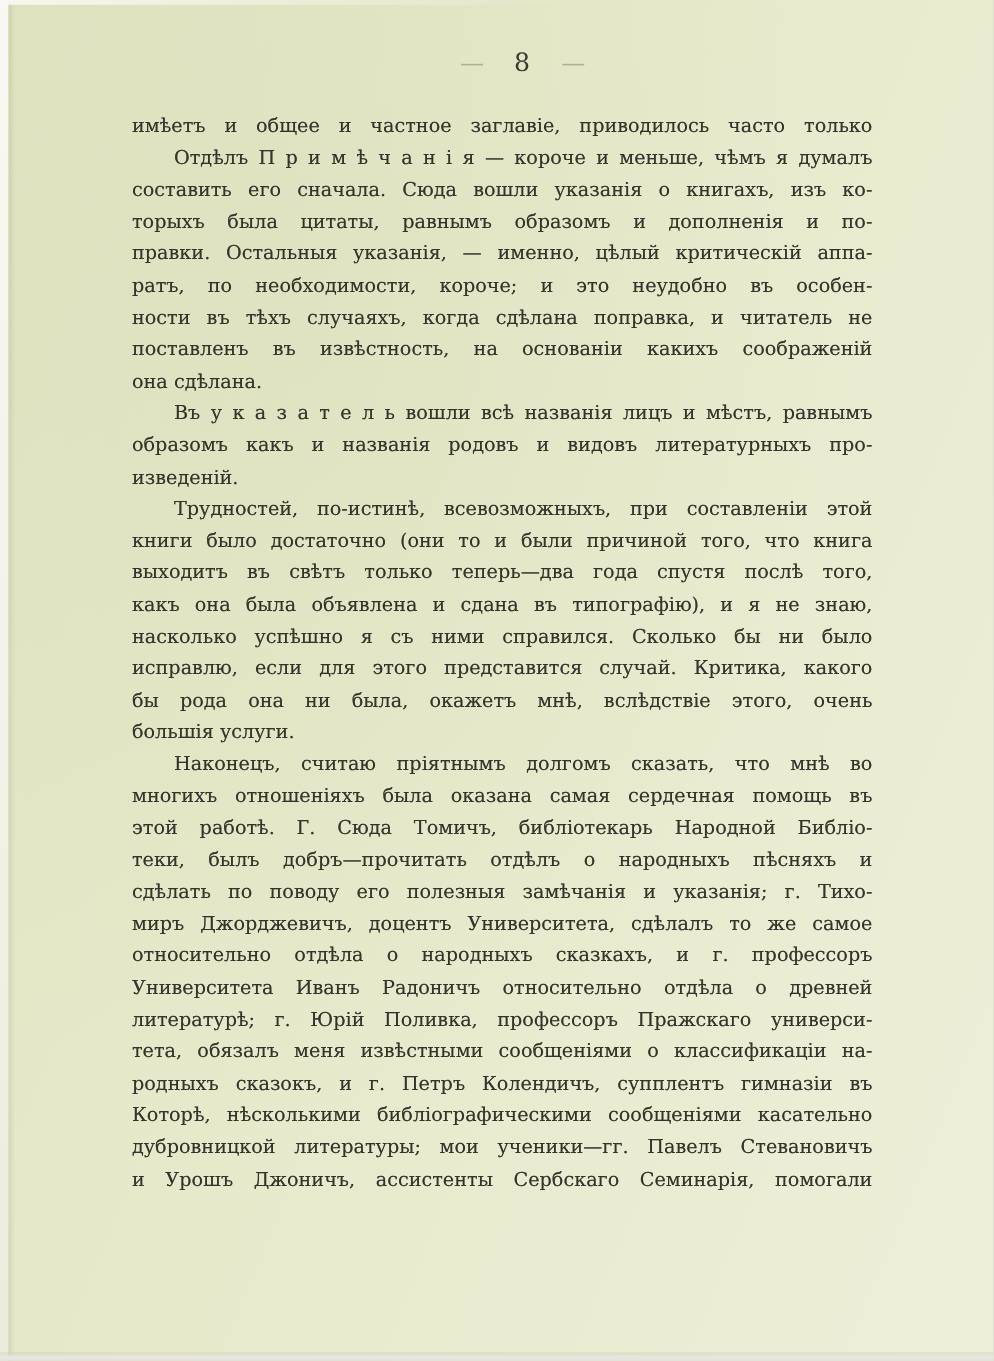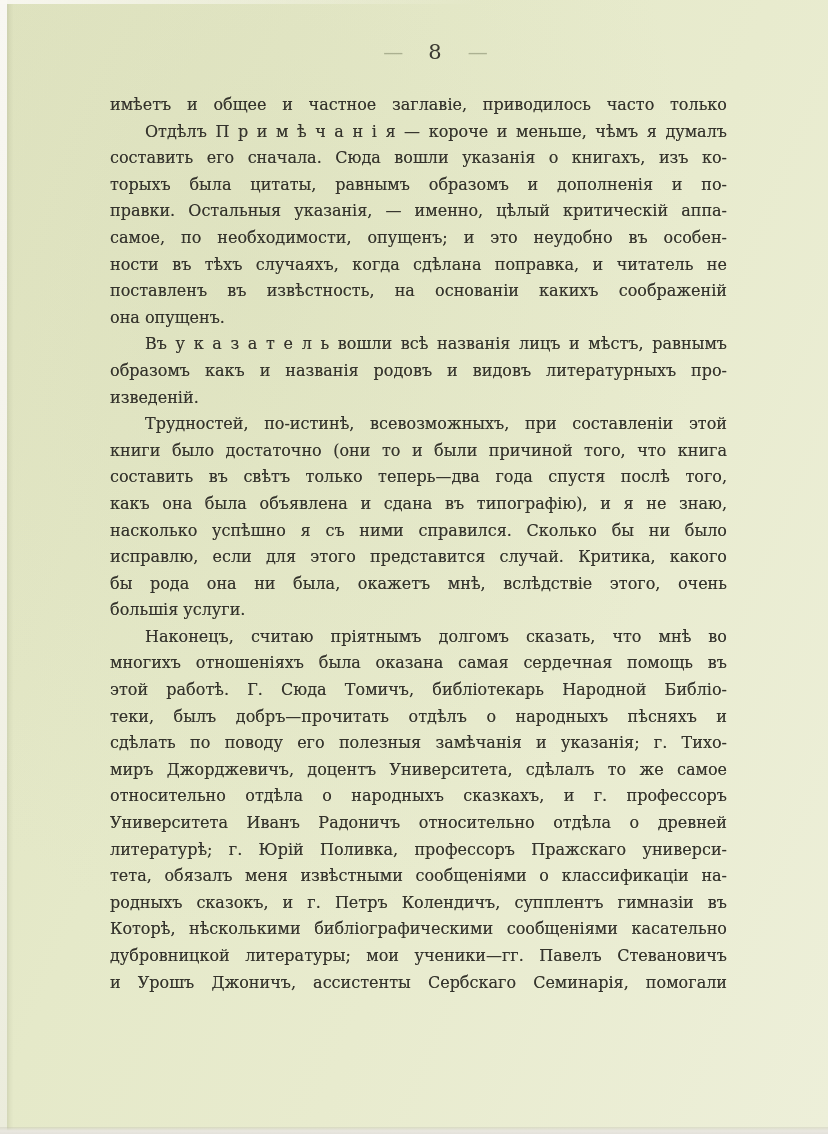--- a/index.html
+++ b/index.html
@@ -98,34 +98,34 @@
 
   <div id="text-block">
       <div class="paragraph">
         <div class="line">имѣетъ и общее и частное заглавіе, приводилось часто только</div>
       </div>
       <div class="paragraph">
         <div class="line indent">Отдѣлъ П р и м ѣ ч а н і я — короче и меньше, чѣмъ я думалъ</div>
         <div class="line">составить его сначала. Сюда вошли указанія о книгахъ, изъ ко-</div>
         <div class="line">торыхъ была цитаты, равнымъ образомъ и дополненія и по-</div>
         <div class="line">правки. Остальныя указанія, — именно, цѣлый критическій аппа-</div>
-        <div class="line">самое, по необходимости, опущенъ; и это неудобно въ особен-</div>
+        <div class="line">ратъ, по необходимости, короче; и это неудобно въ особен-</div>
         <div class="line">ности въ тѣхъ случаяхъ, когда сдѣлана поправка, и читатель не</div>
         <div class="line">поставленъ въ извѣстность, на основаніи какихъ соображеній</div>
-        <div class="line para-end">она опущенъ.</div>
+        <div class="line para-end">она сдѣлана.</div>
       </div>
       <div class="paragraph">
         <div class="line indent">Въ у к а з а т е л ь вошли всѣ названія лицъ и мѣстъ, равнымъ</div>
         <div class="line">образомъ какъ и названія родовъ и видовъ литературныхъ про-</div>
         <div class="line para-end">изведеній.</div>
       </div>
       <div class="paragraph">
         <div class="line indent">Трудностей, по-истинѣ, всевозможныхъ, при составленіи этой</div>
         <div class="line">книги было достаточно (они то и были причиной того, что книга</div>
-        <div class="line">составить въ свѣтъ только теперь—два года спустя послѣ того,</div>
+        <div class="line">выходитъ въ свѣтъ только теперь—два года спустя послѣ того,</div>
         <div class="line">какъ она была объявлена и сдана въ типографію), и я не знаю,</div>
         <div class="line">насколько успѣшно я съ ними справился. Сколько бы ни было</div>
         <div class="line">исправлю, если для этого представится случай. Критика, какого</div>
         <div class="line">бы рода она ни была, окажетъ мнѣ, вслѣдствіе этого, очень</div>
         <div class="line para-end">большія услуги.</div>
       </div>
       <div class="paragraph">
         <div class="line indent">Наконецъ, считаю пріятнымъ долгомъ сказать, что мнѣ во</div>
         <div class="line">многихъ отношеніяхъ была оказана самая сердечная помощь въ</div>
         <div class="line">этой работѣ. Г. Сюда Томичъ, библіотекарь Народной Библіо-</div>

